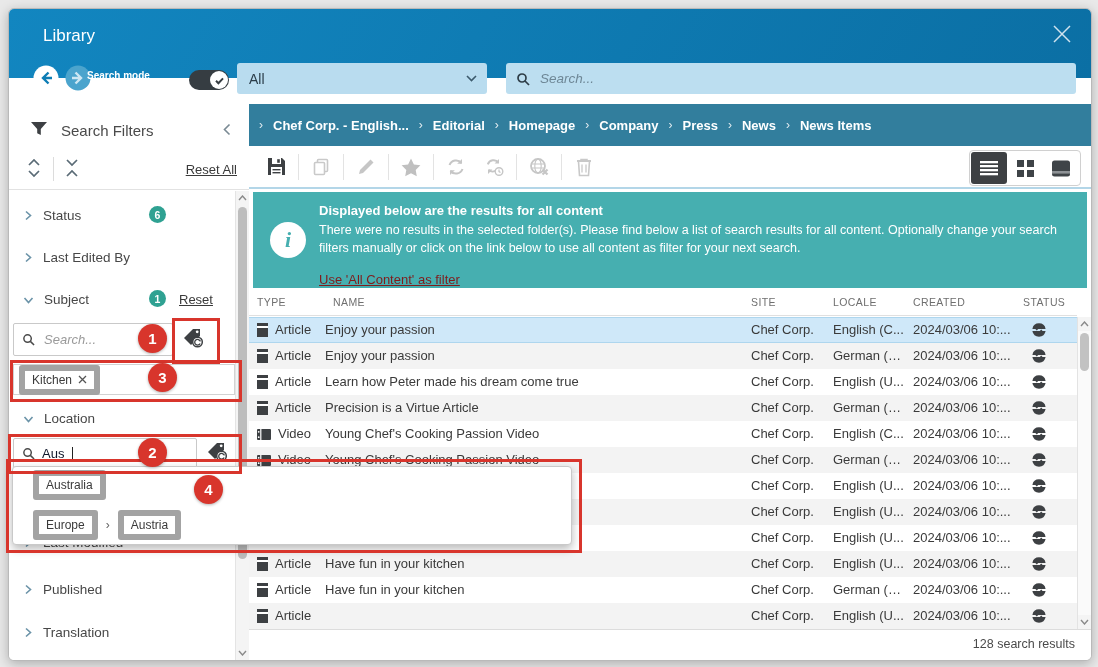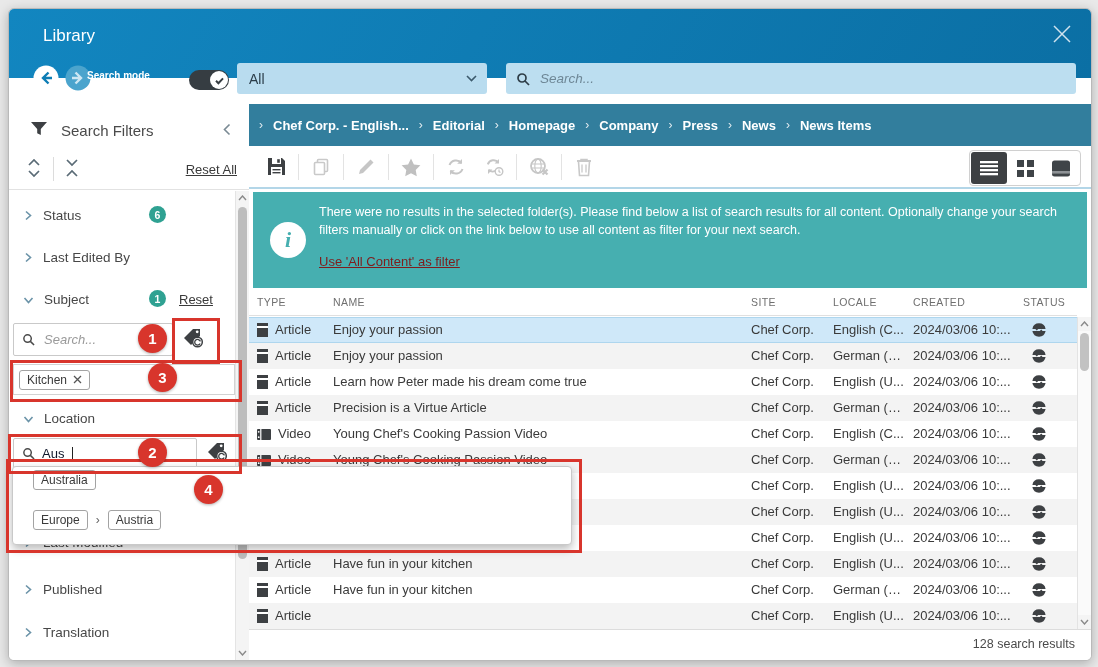--- a/index.html
+++ b/index.html
@@ -46,21 +46,21 @@
     color:#fff;font-size:10.5px;font-weight:700;display:flex;align-items:center;justify-content:center}
   .sb-input{position:absolute;left:4px;background:#fff;border:1px solid #c9c9c9;border-radius:2px;
     display:flex;align-items:center;padding:0 8px;box-sizing:border-box;gap:7px}
   .sb-input input{flex:1;min-width:0;border:none;outline:none;font-size:13px;color:#333;font-family:inherit}
   .sb-input input::placeholder{font-style:italic;color:#9a9a9a}
   .sb-input .val{font-size:13px;color:#0f172a}
   .caret{display:inline-block;width:1px;height:13px;background:#222;margin-left:1px}
   .tagbtn{position:absolute;width:32px;display:flex;align-items:center;justify-content:center}
   .tagwrap{position:absolute;left:4px;width:222px;height:31px;border:1px solid #d2d2d2;background:#fff;
     box-sizing:border-box;display:flex;align-items:center;padding:0 5px}
-  .chip{display:inline-flex;align-items:center;gap:6px;border:1px solid #a3a3a3;border-radius:3px;
+  .chip{display:inline-flex;align-items:center;gap:6px;border:6px solid #a3a3a3;border-radius:3px;
     padding:2px 7px;font-size:12px;color:#3a3a3a;background:#fff;white-space:nowrap}
   .sb-scroll{position:absolute;left:226px;top:87px;width:14px;height:469px;background:#f4f4f4;border-left:1px solid #e4e4e4;box-sizing:border-box}
   .scroll-btn{position:absolute;left:0;width:100%;height:14px;display:flex;align-items:center;justify-content:center;background:#f4f4f4}
   .sb-thumb{position:absolute;left:2px;top:16px;width:9px;height:352px;background:#bdbdbd;border-radius:5px}
   
   .main{position:absolute;left:240px;top:95px;width:842px;height:556px;background:#fff}
   .crumbbar{position:absolute;left:0;top:0;width:100%;height:42px;background:var(--breadcrumb-teal,#327e9d);
     display:flex;align-items:center;padding:0 4px;box-sizing:border-box}
   .crumb{font-size:13px;font-weight:600;color:#fff;margin:18px 4px;cursor:pointer;white-space:nowrap}
   .sep{font-size:12px;color:rgba(255,255,255,.85);margin:0 6px}
@@ -81,21 +81,21 @@
   .blink{display:inline-block;margin-top:15px;font-size:13px;color:#7f1d1d;text-decoration:underline;cursor:pointer}
   .thead{position:absolute;left:0;top:185px;width:828px;height:27px;border-bottom:1px solid #e0e0e0;box-sizing:border-box}
   .th{position:absolute;top:7px;font-size:10.5px;color:#6f6f6f;letter-spacing:.4px}
   .list{position:absolute;left:0;top:213px;width:828px;height:312px}
   .row{position:relative;height:26px;cursor:pointer}
   .row.even{background:#fff}.row.odd{background:#f3f3f3}
   .row.selected{background:var(--selected-row-blue,#cfe8f9);box-shadow:inset 0 1px 0 #aed6ee,inset 0 -1px 0 #aed6ee}
   .cell{position:absolute;top:0;height:26px;line-height:26px;font-size:13px;color:#3a3a3a;
     white-space:nowrap;overflow:hidden;text-overflow:ellipsis}
   .c-type{left:8px;width:74px;display:flex;align-items:center;gap:7px}
-  .c-name{left:84px;width:410px}.c-site{left:502px;width:76px}.c-locale{left:584px;width:74px}
+  .c-name{left:76px;width:410px}.c-site{left:502px;width:76px}.c-locale{left:584px;width:74px}
   .c-created{left:664px;width:106px}.c-status{left:778px;width:24px;display:flex;align-items:center;justify-content:center}
   .vscroll{position:absolute;left:828px;top:213px;width:14px;height:312px;background:#fafafa;border-left:1px solid #e3e3e3;box-sizing:border-box}
   .v-thumb{position:absolute;left:2px;top:16px;width:9px;height:38px;background:#c2c2c2;border-radius:5px}
   .statusbar{position:absolute;left:0;top:525px;width:100%;height:31px;border-top:1px solid #dcdcdc;box-sizing:border-box}
   .results-count{position:absolute;right:16px;top:7px;font-size:12.5px;color:#4a4a4a}
   
   .dropdown{position:absolute;left:12px;top:466px;width:558px;height:77px;background:#fff;border:1px solid #c9c9c9;
     border-radius:4px;box-shadow:0 4px 10px rgba(0,0,0,.28);z-index:20}
   .dd-row{position:absolute;left:20px;display:flex;align-items:center;cursor:pointer}
   .dd-sep{font-size:12px;color:#666;margin:0 8px}
@@ -399,20 +399,21 @@
           <svg width="20" height="17" viewBox="0 0 20 17">
               <rect x="1" y="0.5" width="18" height="16" rx="2.5" fill="#3f4448"></rect>
               <rect x="1" y="11" width="18" height="2.6" fill="#8e9296"></rect>
             </svg>
         </button>
       </div>
 
       <div class="banner">
         <span class="binfo">i</span>
         <div class="btxt">
+          <div class="btitle">Displayed below are the results for all content</div>
           <div class="bbody">There were no results in the selected folder(s). Please find below a list of search results for all content. Optionally change your search filters manually or click on the link below to use all content as filter for your next search.</div>
           <span class="blink">Use 'All Content' as filter</span>
         </div>
       </div>
 
       <div class="thead">
         <span class="th" style="left:8px">TYPE</span>
         <span class="th" style="left:84px">NAME</span>
         <span class="th" style="left:502px">SITE</span>
         <span class="th" style="left:584px">LOCALE</span>

